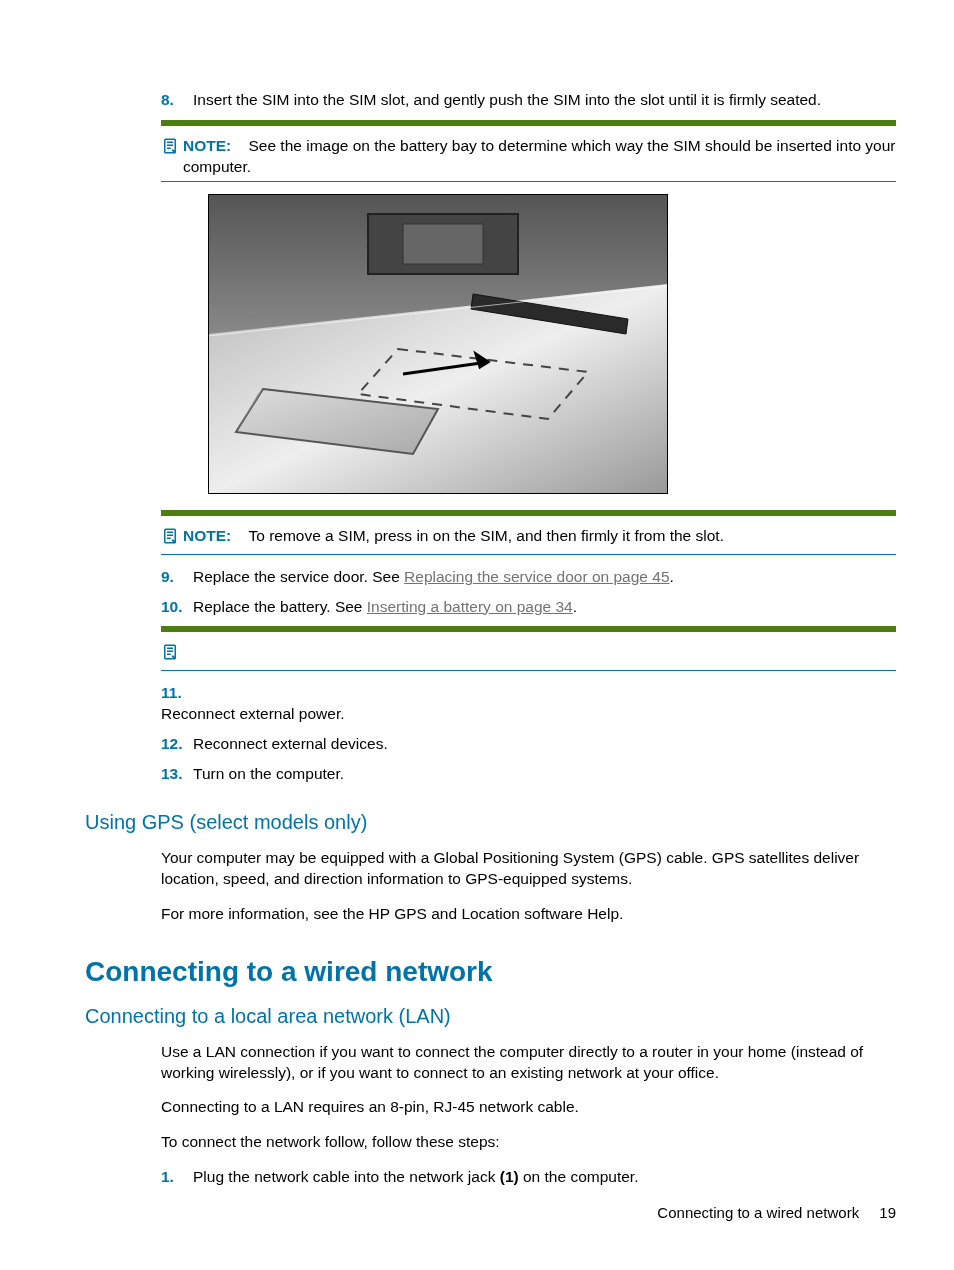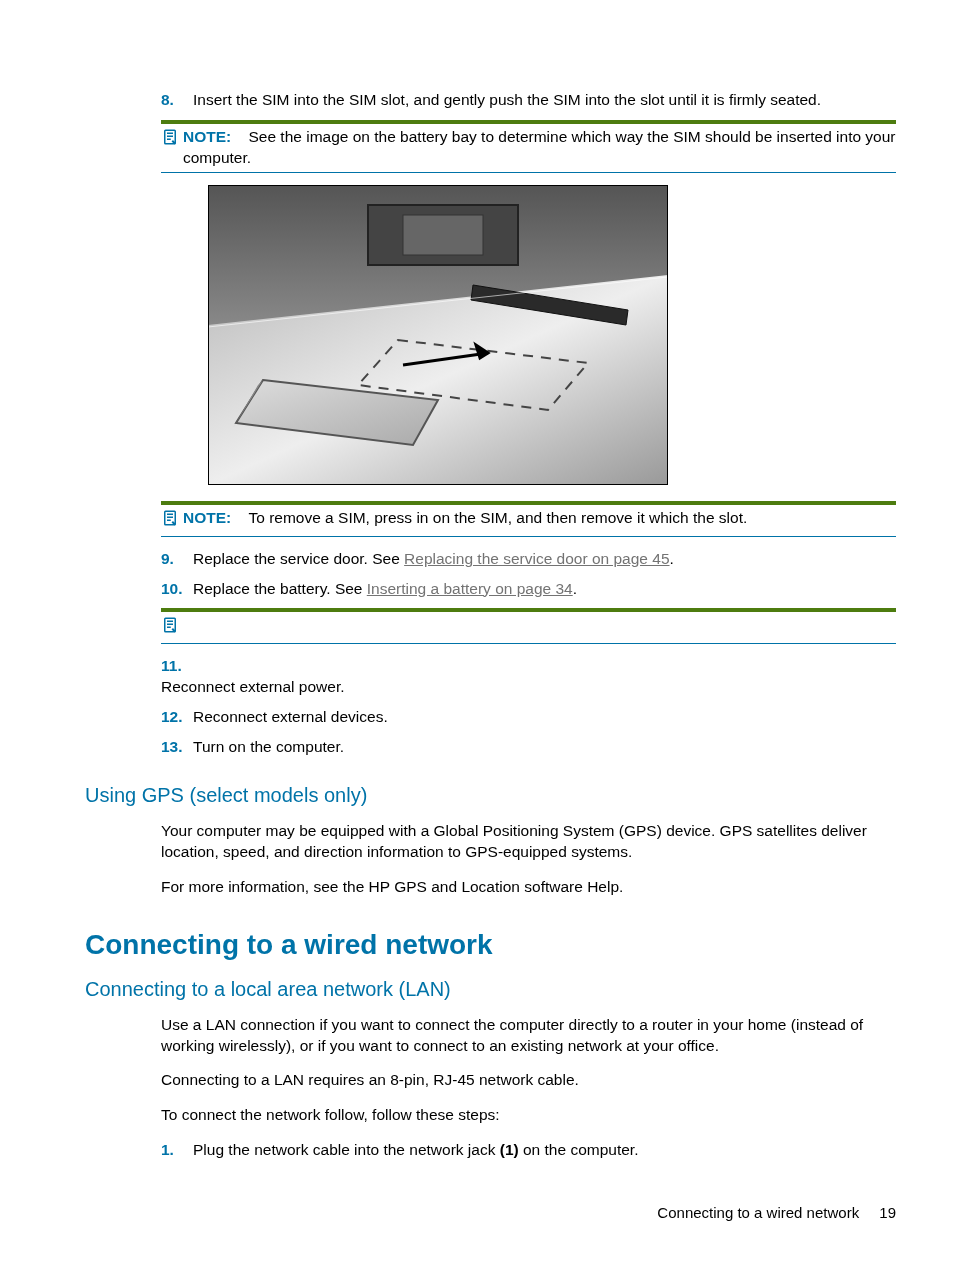--- a/index.html
+++ b/index.html
@@ -1,20 +1,20 @@
 <!DOCTYPE html>
 <html><head>
   <meta charset="utf-8">
   <style>
     * { margin: 0; padding: 0; box-sizing: border-box; }
     body { font-family: Arial, Helvetica, sans-serif; font-size: 15.5px; color: #000; width: 954px; min-height: 1270px; background: #fff; padding: 90px 58px 50px 85px; position: relative; line-height: 1.35; }
     .ol-item { display: flex; margin-bottom: 9px; margin-left: 76px; }
     .ol-num { color: #0073a8; font-weight: bold; min-width: 32px; flex-shrink: 0; }
     .ol-txt { flex: 1; }
-    .note-box { margin-left: 76px; border-top: 4px solid #4d7c0f; border-bottom: 1px solid #0073a8; padding: 3px 0 3px 0; margin-top: 0; margin-bottom: 6px; }
+    .note-box { margin-left: 76px; border-top: 6px solid #4d7c0f; border-bottom: 1px solid #0073a8; padding: 10px 0 3px 0; margin-top: 0; margin-bottom: 6px; }
     .note-row { display: flex; align-items: flex-start; }
     .note-icon { color: #0073a8; width: 22px; flex-shrink: 0; margin-top: 1px; }
     .note-icon svg { width: 18px; height: 18px; }
     .note-content { flex: 1; }
     .note-label { color: #0073a8; font-weight: bold; }
     .sim-image { margin-left: 123px; margin-top: 12px; margin-bottom: 10px; }
     a.link { color: #737373; text-decoration: underline; }
     .h2-blue { color: #0073a8; font-size: 20px; font-weight: normal; margin-top: 24px; margin-bottom: 12px; }
     .h1-blue { color: #0073a8; font-size: 28px; font-weight: bold; margin-top: 28px; margin-bottom: 12px; }
     .para { margin-left: 76px; margin-bottom: 14px; }
@@ -93,21 +93,21 @@
   <div class="note-row">
     <span class="note-icon">
       <svg viewBox="0 0 24 24" fill="none" stroke="#0073a8" stroke-width="2">
           <rect x="5" y="3" width="14" height="18" rx="1"></rect>
           <path d="M8 7h8M8 11h8M8 15h5"></path>
           <path d="M15 17l4 4" stroke-width="2.5"></path>
         </svg>
     </span>
     <span class="note-content">
       <span class="note-label">NOTE:</span>
-      <span>&nbsp;&nbsp;&nbsp;</span><span>To remove a SIM, press in on the SIM, and then remove it which the slot.</span>
+      <span>&nbsp;&nbsp;&nbsp;</span><span>To remove a SIM, press in on the SIM, and then firmly it from the slot.</span>
     </span>
   </div>
 </div>
 
 <div class="ol-item" style="margin-top:12px;">
   <span class="ol-num">9.</span>
   <span class="ol-txt">
     <span>Replace the service door. See </span><a href="#" class="link">Replacing the service door on page 45</a><span>.</span>
   </span>
 </div>
@@ -138,21 +138,21 @@
 <div class="ol-item">
   <span class="ol-num">12.</span>
   <span class="ol-txt">Reconnect external devices.</span>
 </div>
 <div class="ol-item">
   <span class="ol-num">13.</span>
   <span class="ol-txt">Turn on the computer.</span>
 </div>
 
 <h2 class="h2-blue">Using GPS (select models only)</h2>
-<p class="para">Your computer may be equipped with a Global Positioning System (GPS) device. GPS satellites deliver location, speed, and direction information to GPS-equipped systems.</p>
+<p class="para">Your computer may be equipped with a Global Positioning System (GPS) cable. GPS satellites deliver location, speed, and direction information to GPS-equipped systems.</p>
 <p class="para">For more information, see the HP GPS and Location software Help.</p>
 
 <h1 class="h1-blue">Connecting to a wired network</h1>
 <h2 class="h2-blue" style="margin-top:10px;">Connecting to a local area network (LAN)</h2>
 <p class="para">Use a LAN connection if you want to connect the computer directly to a router in your home (instead of working wirelessly), or if you want to connect to an existing network at your office.</p>
 <p class="para">Connecting to a LAN requires an 8-pin, RJ-45 network cable.</p>
 <p class="para">To connect the network follow, follow these steps:</p>
 
 <div class="ol-item">
   <span class="ol-num">1.</span>

